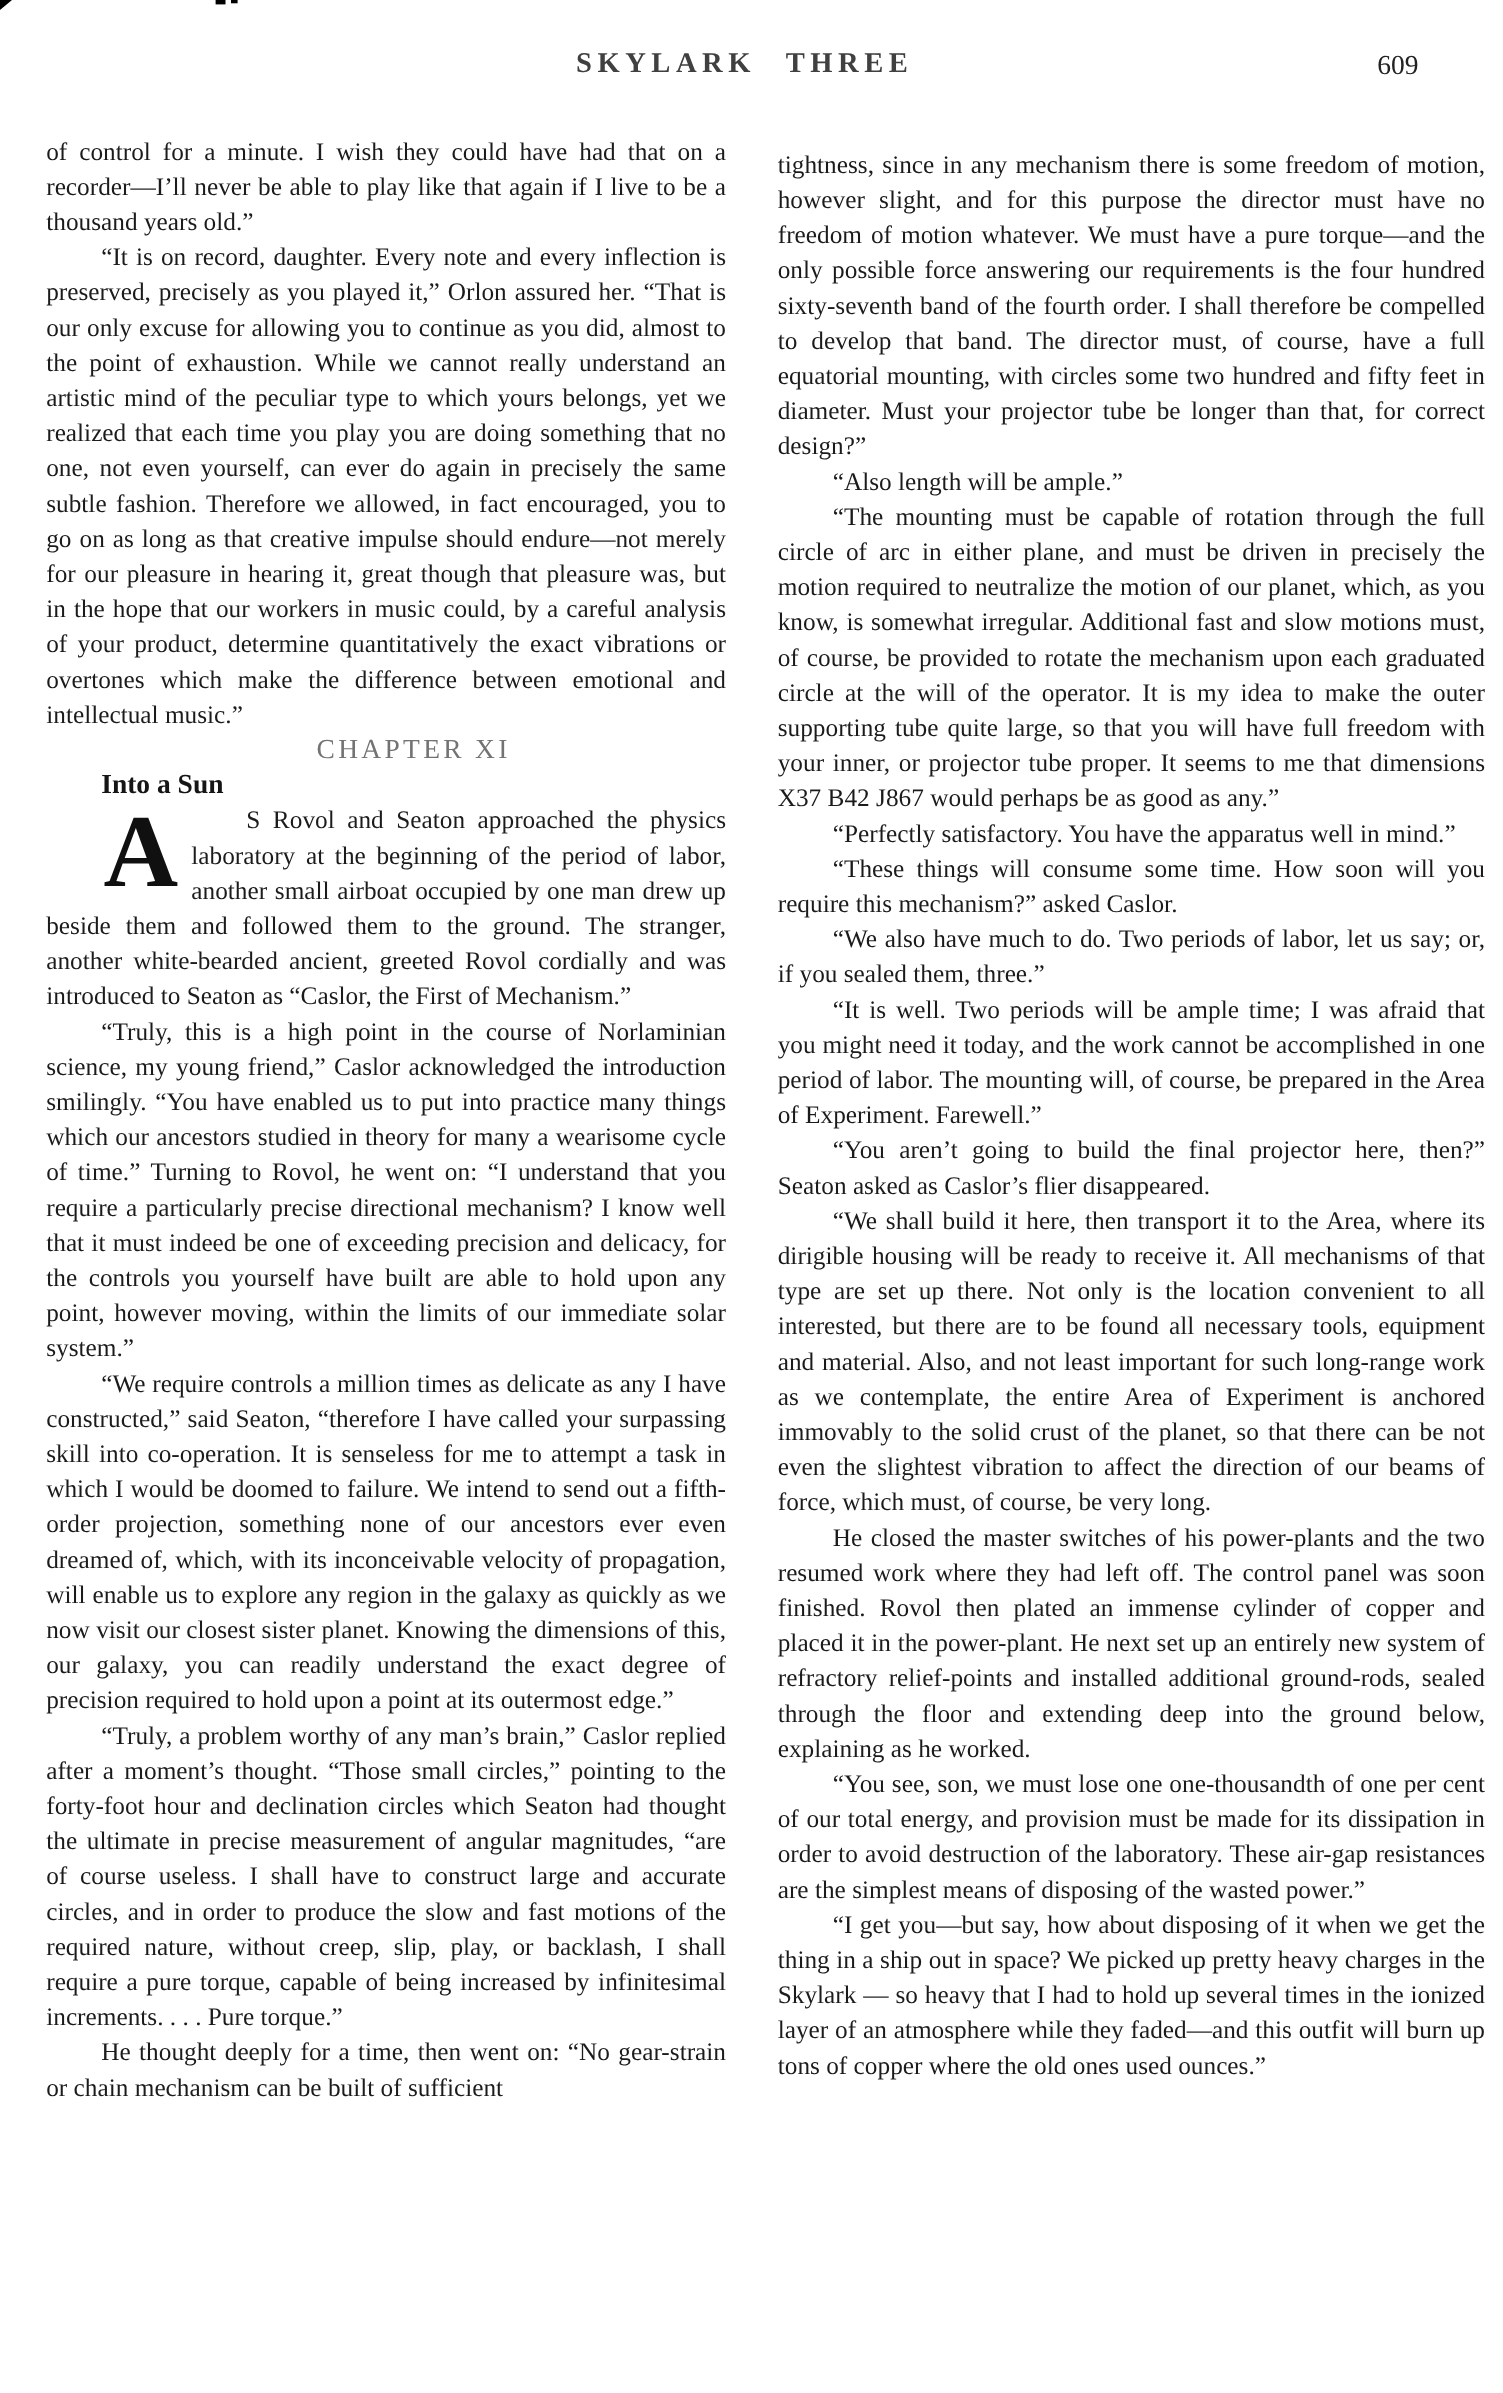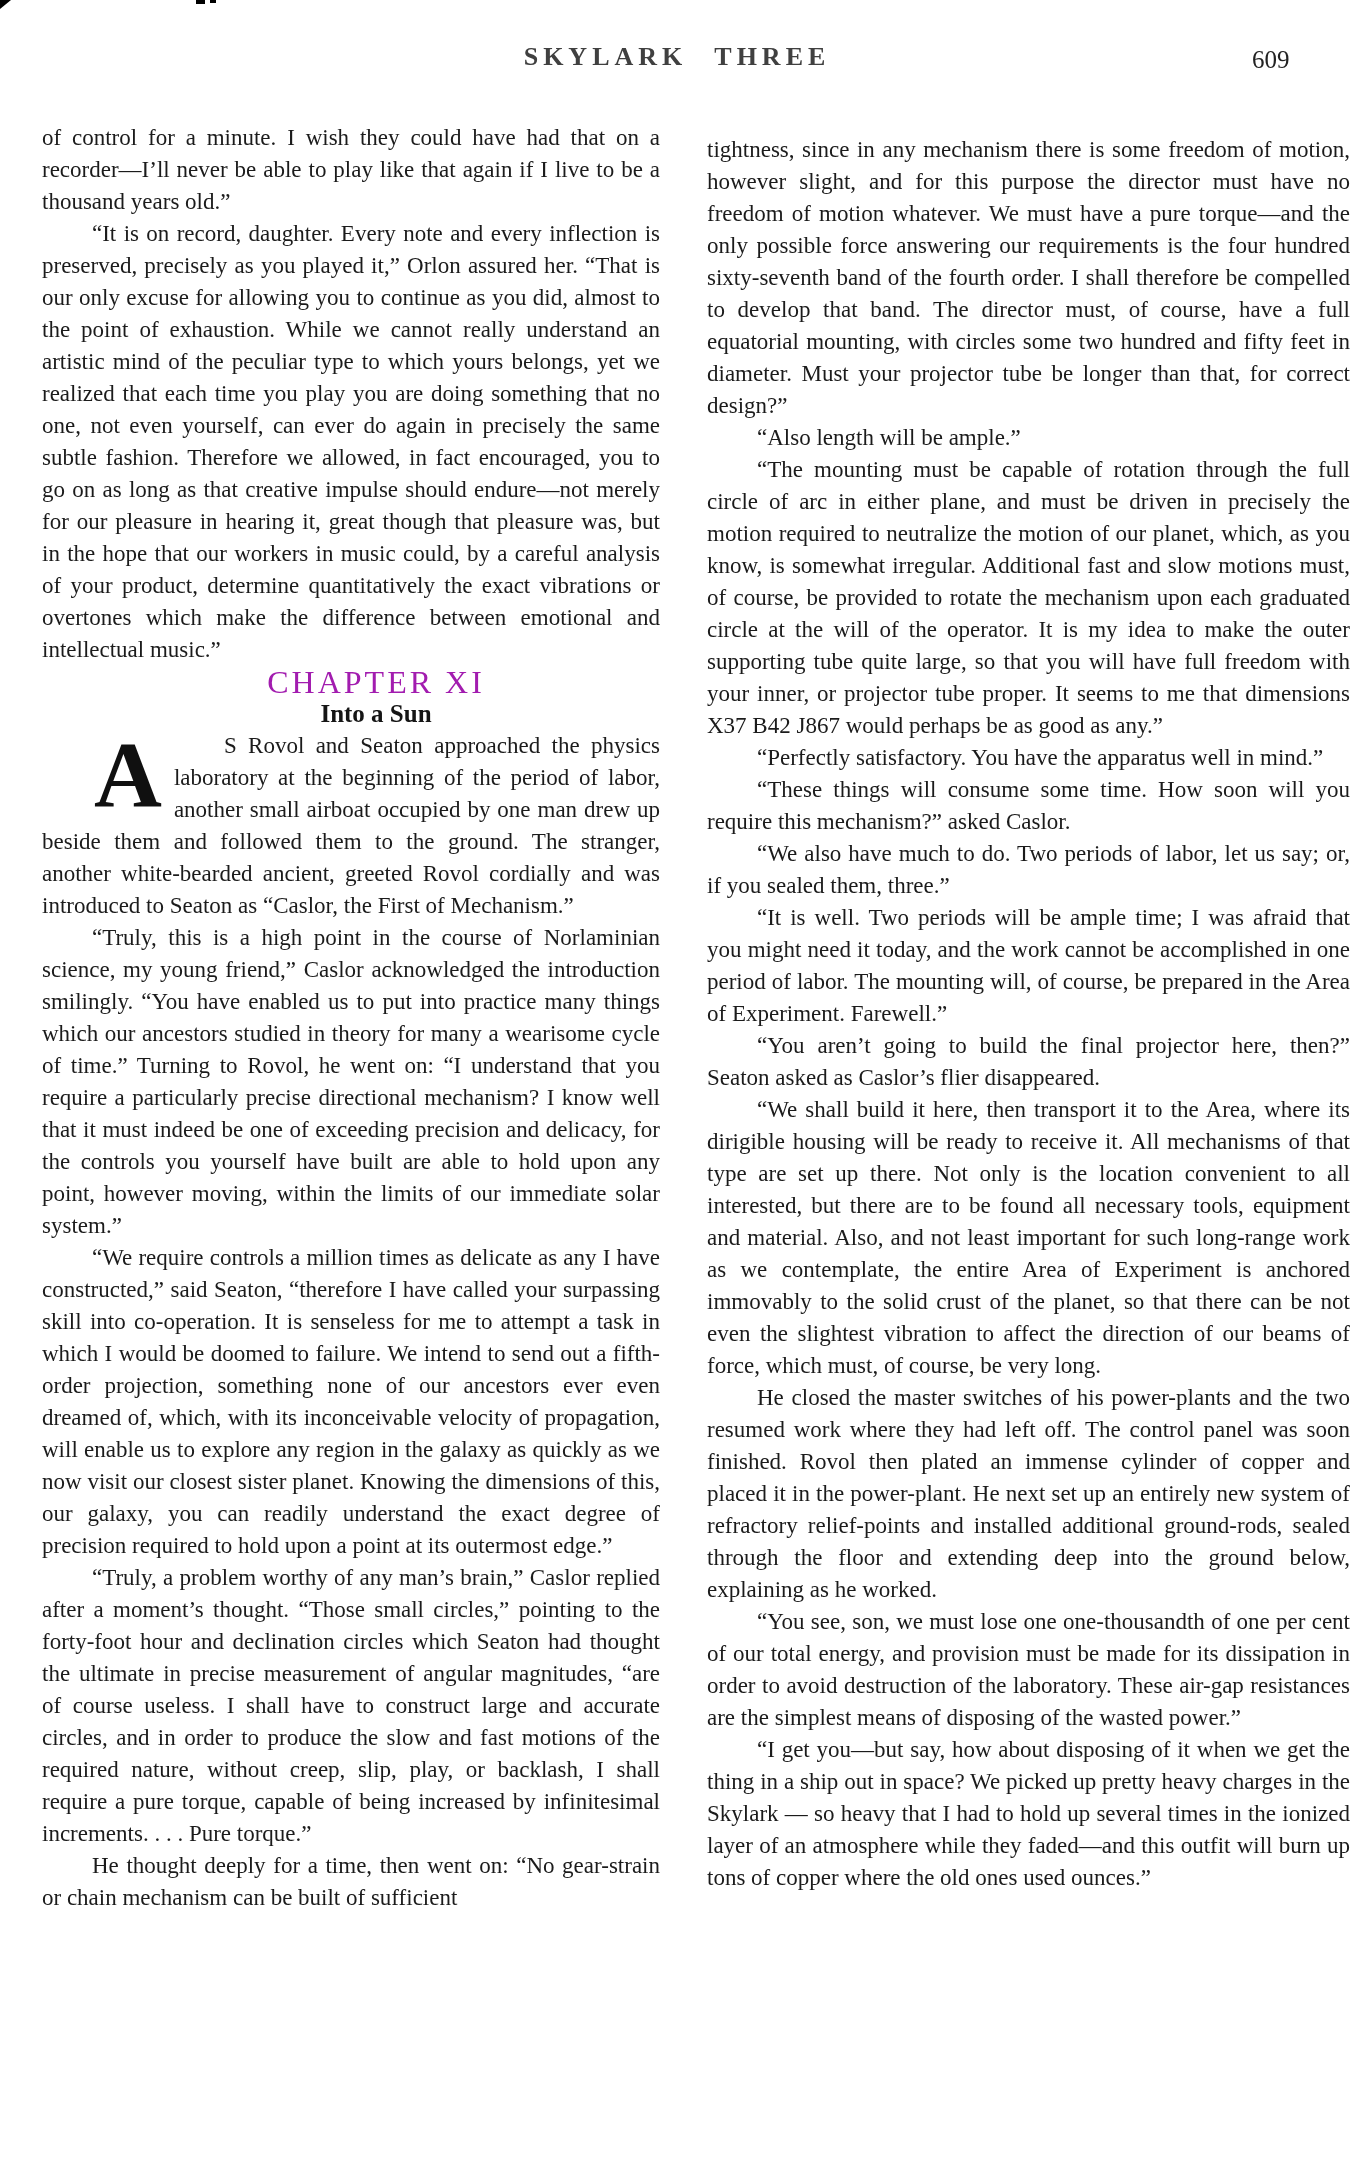--- a/index.html
+++ b/index.html
@@ -49,27 +49,26 @@
   .col p {
     margin: 0;
     padding: 0;
     text-indent: 50px;
   }
   .col p.no-indent { text-indent: 0; }
   
   .chapter-heading {
     text-align: center;
     text-indent: 0;
-    font-size: 32px;
+    font-size: 25px;
     letter-spacing: 3px;
     margin: 46px 0 0 0;
-    color: #a21caf;
+    color: #737373;
   }
   .chapter-subtitle {
-    text-align: center;
     text-indent: 0;
     font-size: 25px;
     font-weight: bold;
     margin: 28px 0 26px 0;
     color: #151515;
   }
   
   .drop-cap-para { text-indent: 0; }
   .drop-cap {
     float: left;

